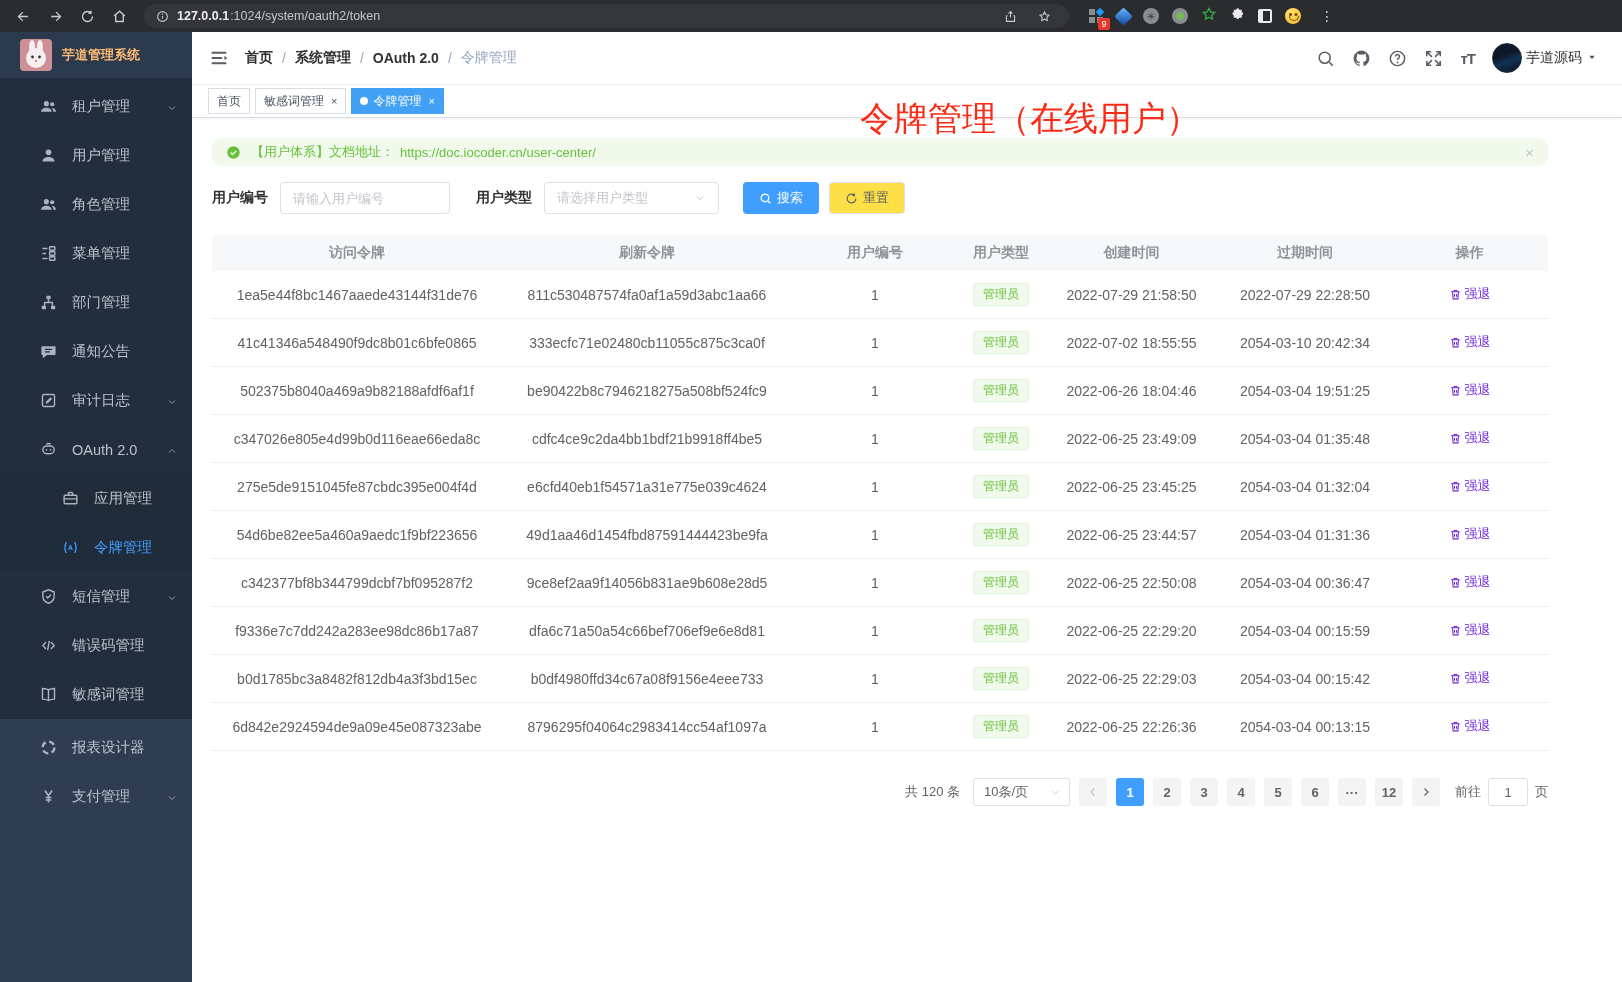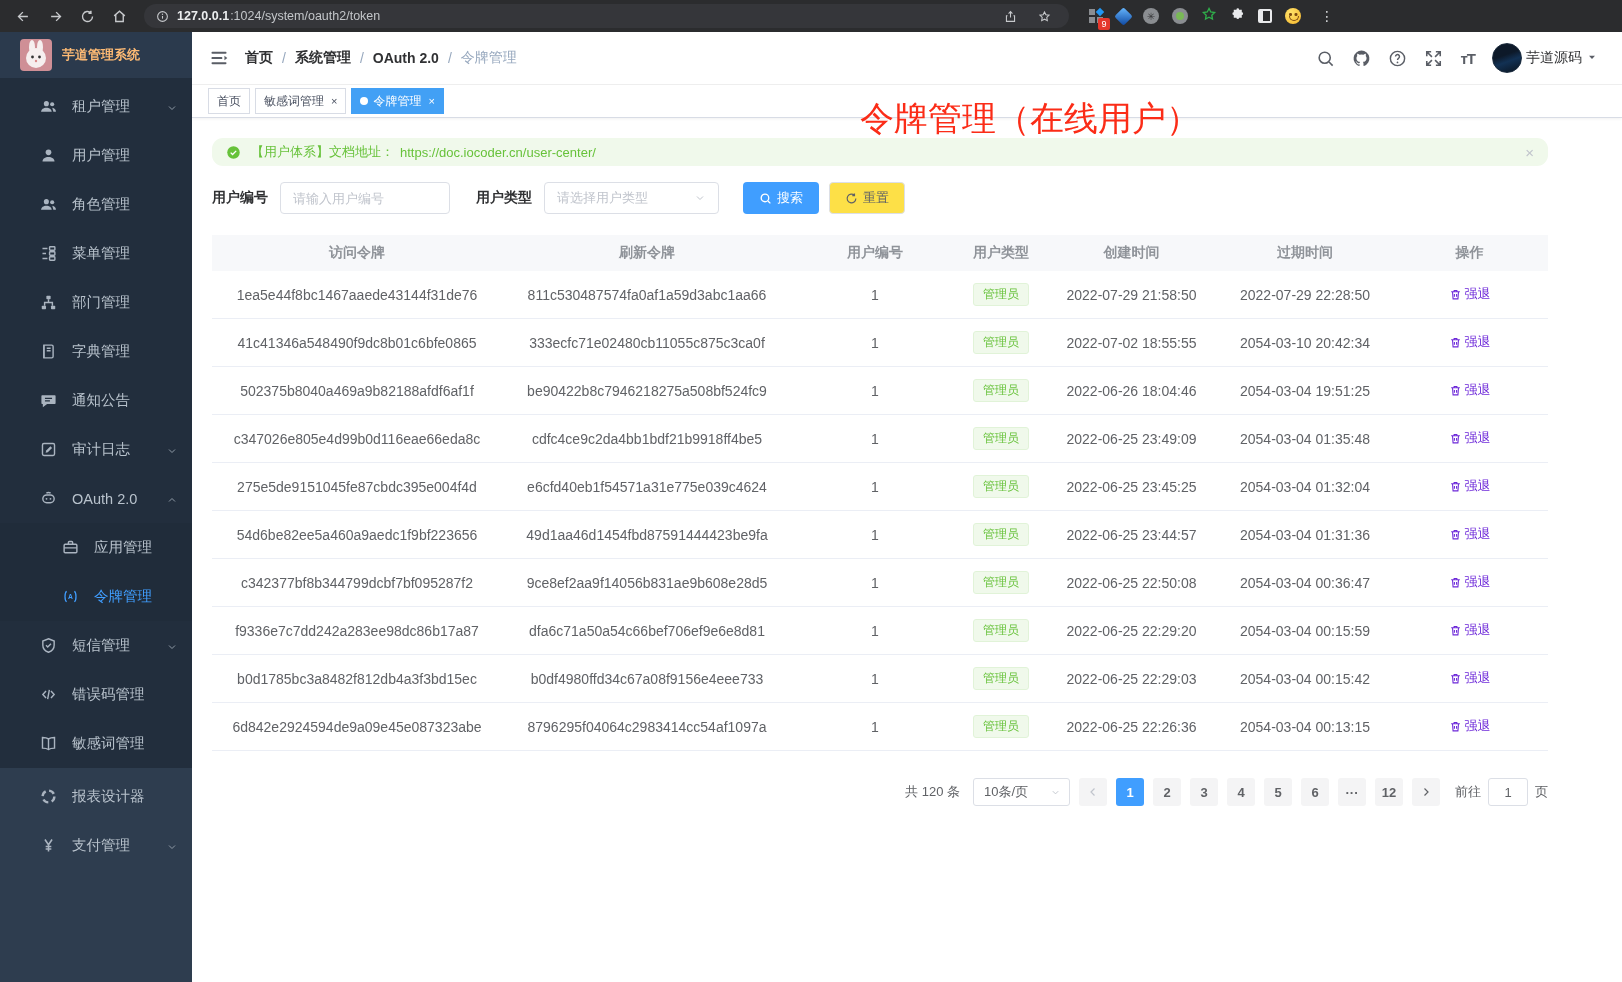--- a/index.html
+++ b/index.html
@@ -286,30 +286,20 @@
               <rect x="2.5" y="16.5" width="6" height="5" rx="1"></rect>
               <rect x="15.5" y="16.5" width="6" height="5" rx="1"></rect>
               <path d="M11 7.5h2V11h5.5v5.5h-2V13h-9v3.5h-2V11H11z"></path>
             </svg>
           </span>
     <span class="sb-label">部门管理</span>
 
   </div>
         <div class="sb-item">
     <span class="sb-icon">
-            <svg viewBox="0 0 24 24" fill="none" stroke="currentColor" stroke-width="2">
-              <path d="M5.5 3h11a2 2 0 0 1 2 2v14a2 2 0 0 1-2 2h-11z"></path>
-              <path d="M5.5 3v18M9.5 7.5h5.5M9.5 11h5.5"></path>
-            </svg>
-          </span>
-    <span class="sb-label">字典管理</span>
-
-  </div>
-        <div class="sb-item">
-    <span class="sb-icon">
             <svg viewBox="0 0 24 24" fill="currentColor">
               <path d="M3 4.5h18a1 1 0 0 1 1 1V16a1 1 0 0 1-1 1H10l-6 4.5V17H3a1 1 0 0 1-1-1V5.5a1 1 0 0 1 1-1z"></path>
               <path d="M7 9h10M7 12.5h7" stroke="#222e3d" stroke-width="1.8"></path>
             </svg>
           </span>
     <span class="sb-label">通知公告</span>
 
   </div>
         <div class="sb-item">
     <span class="sb-icon">

